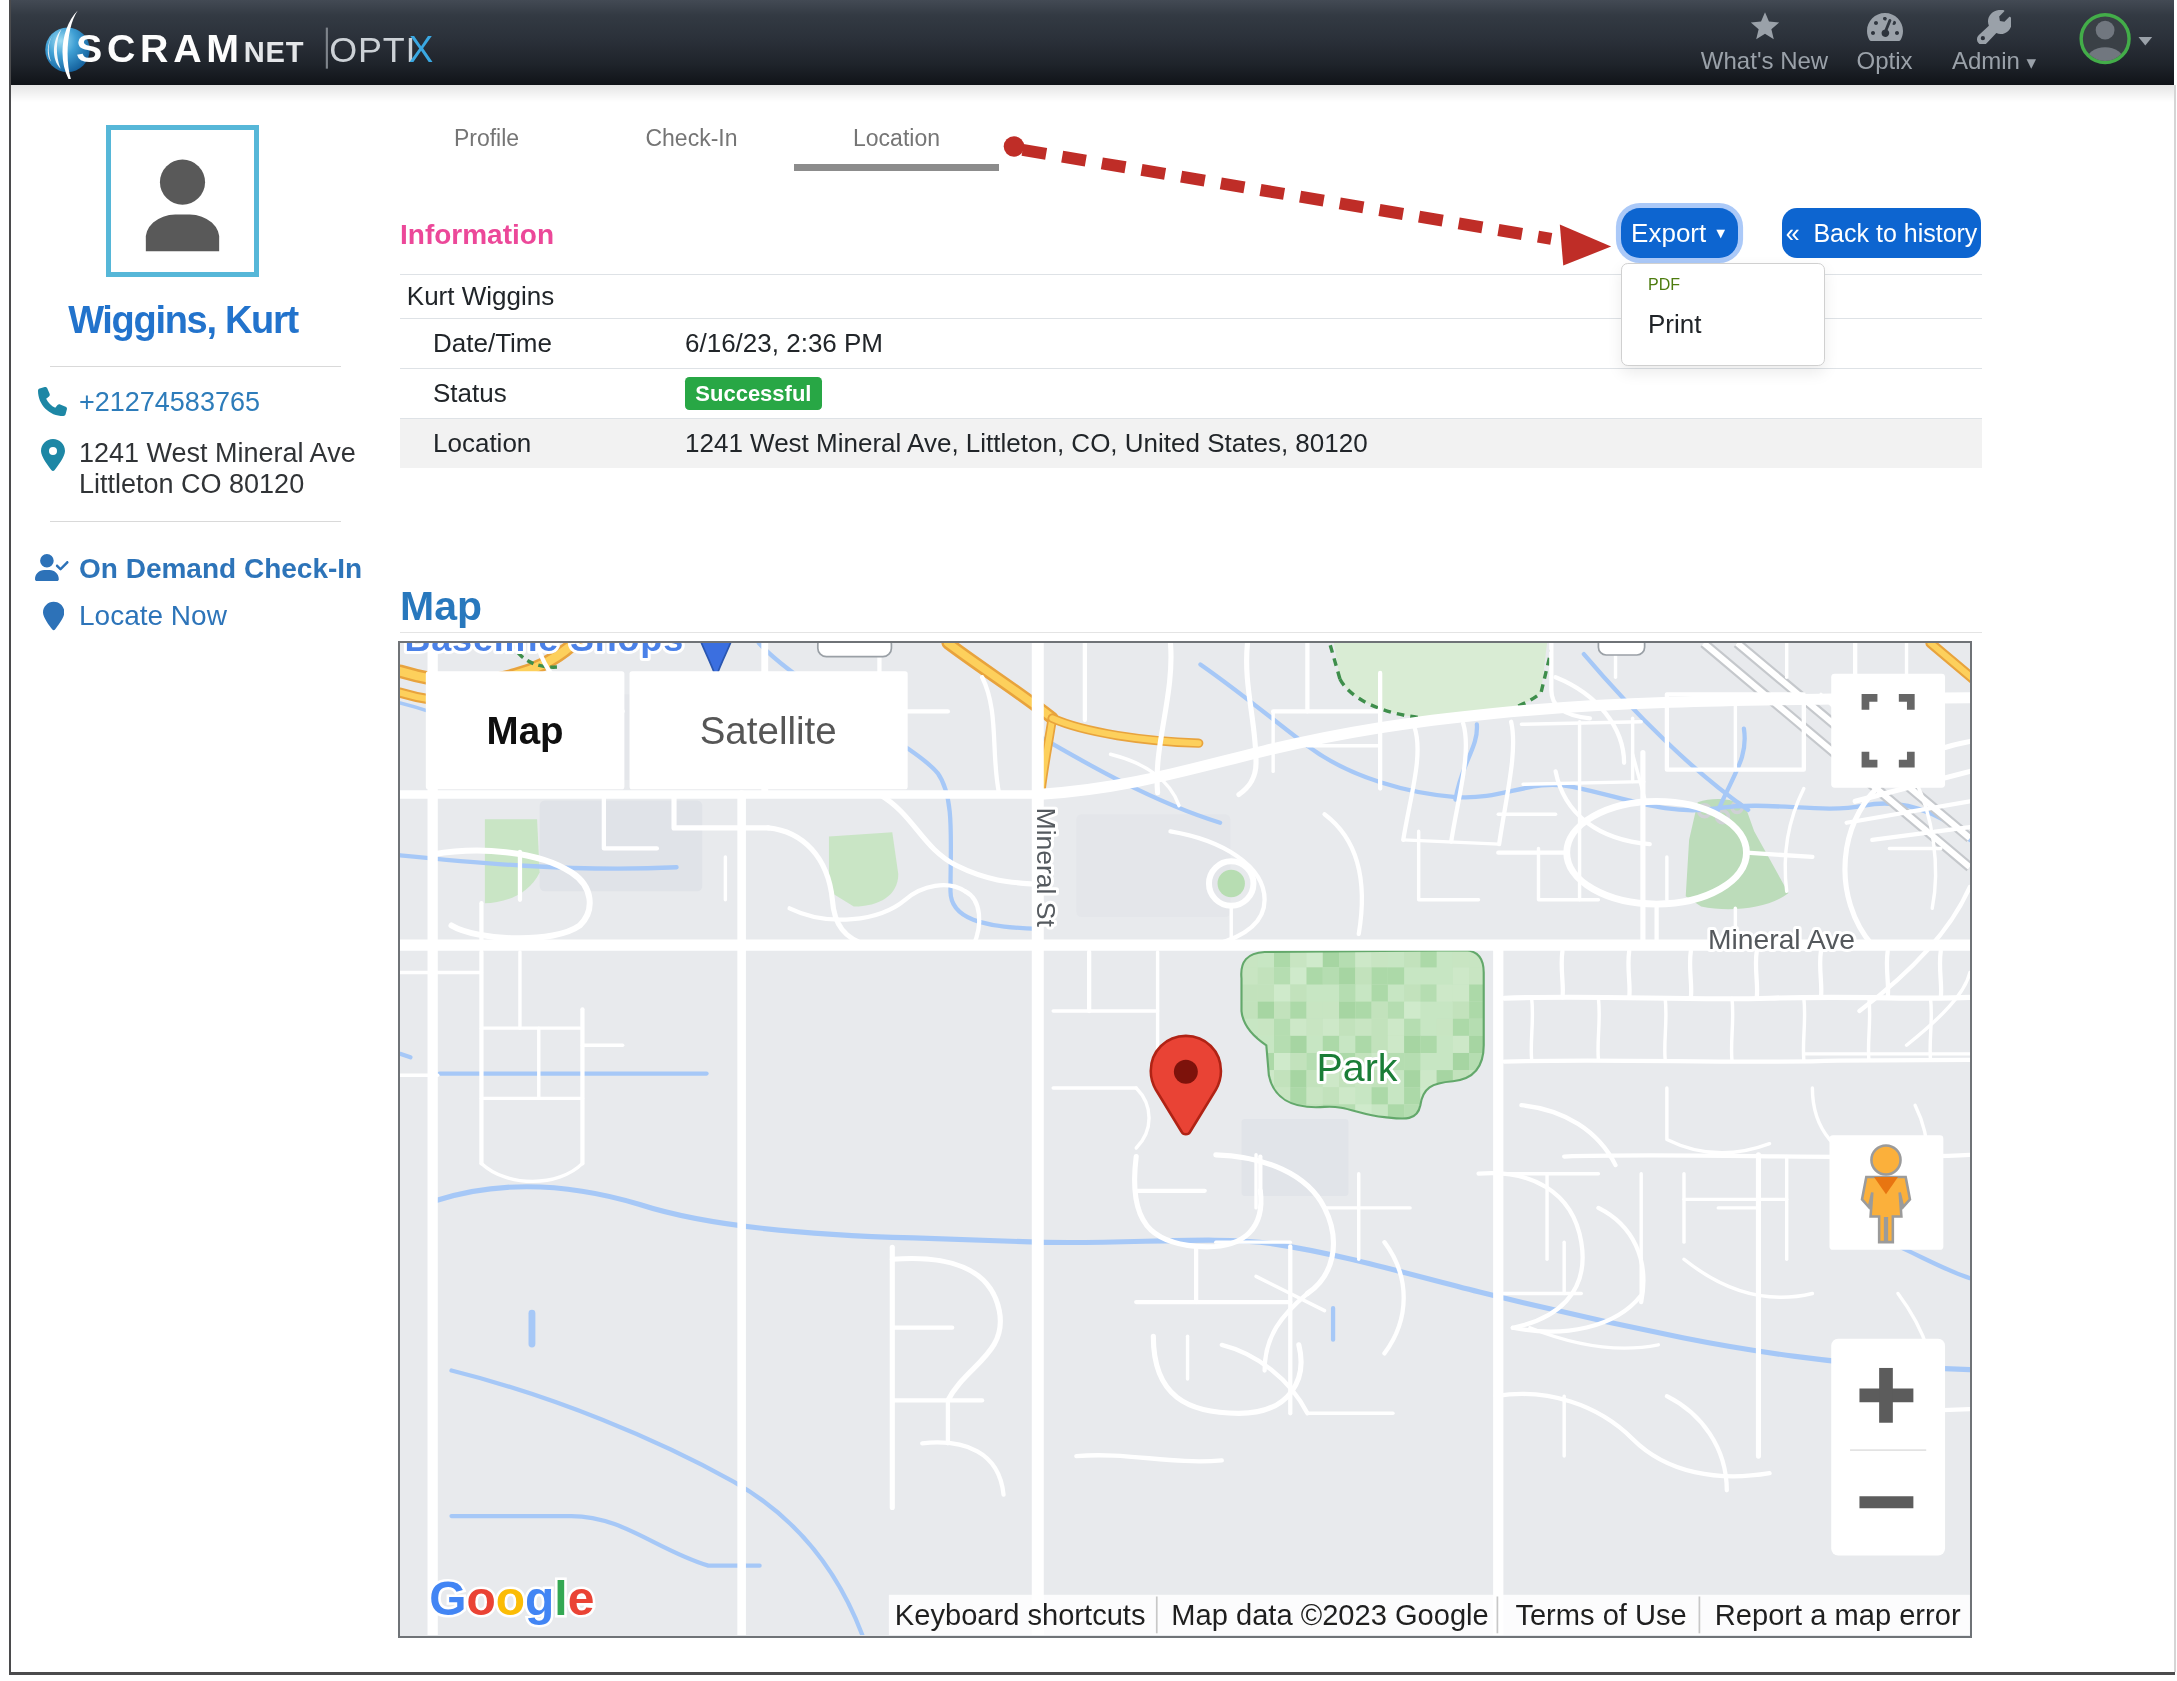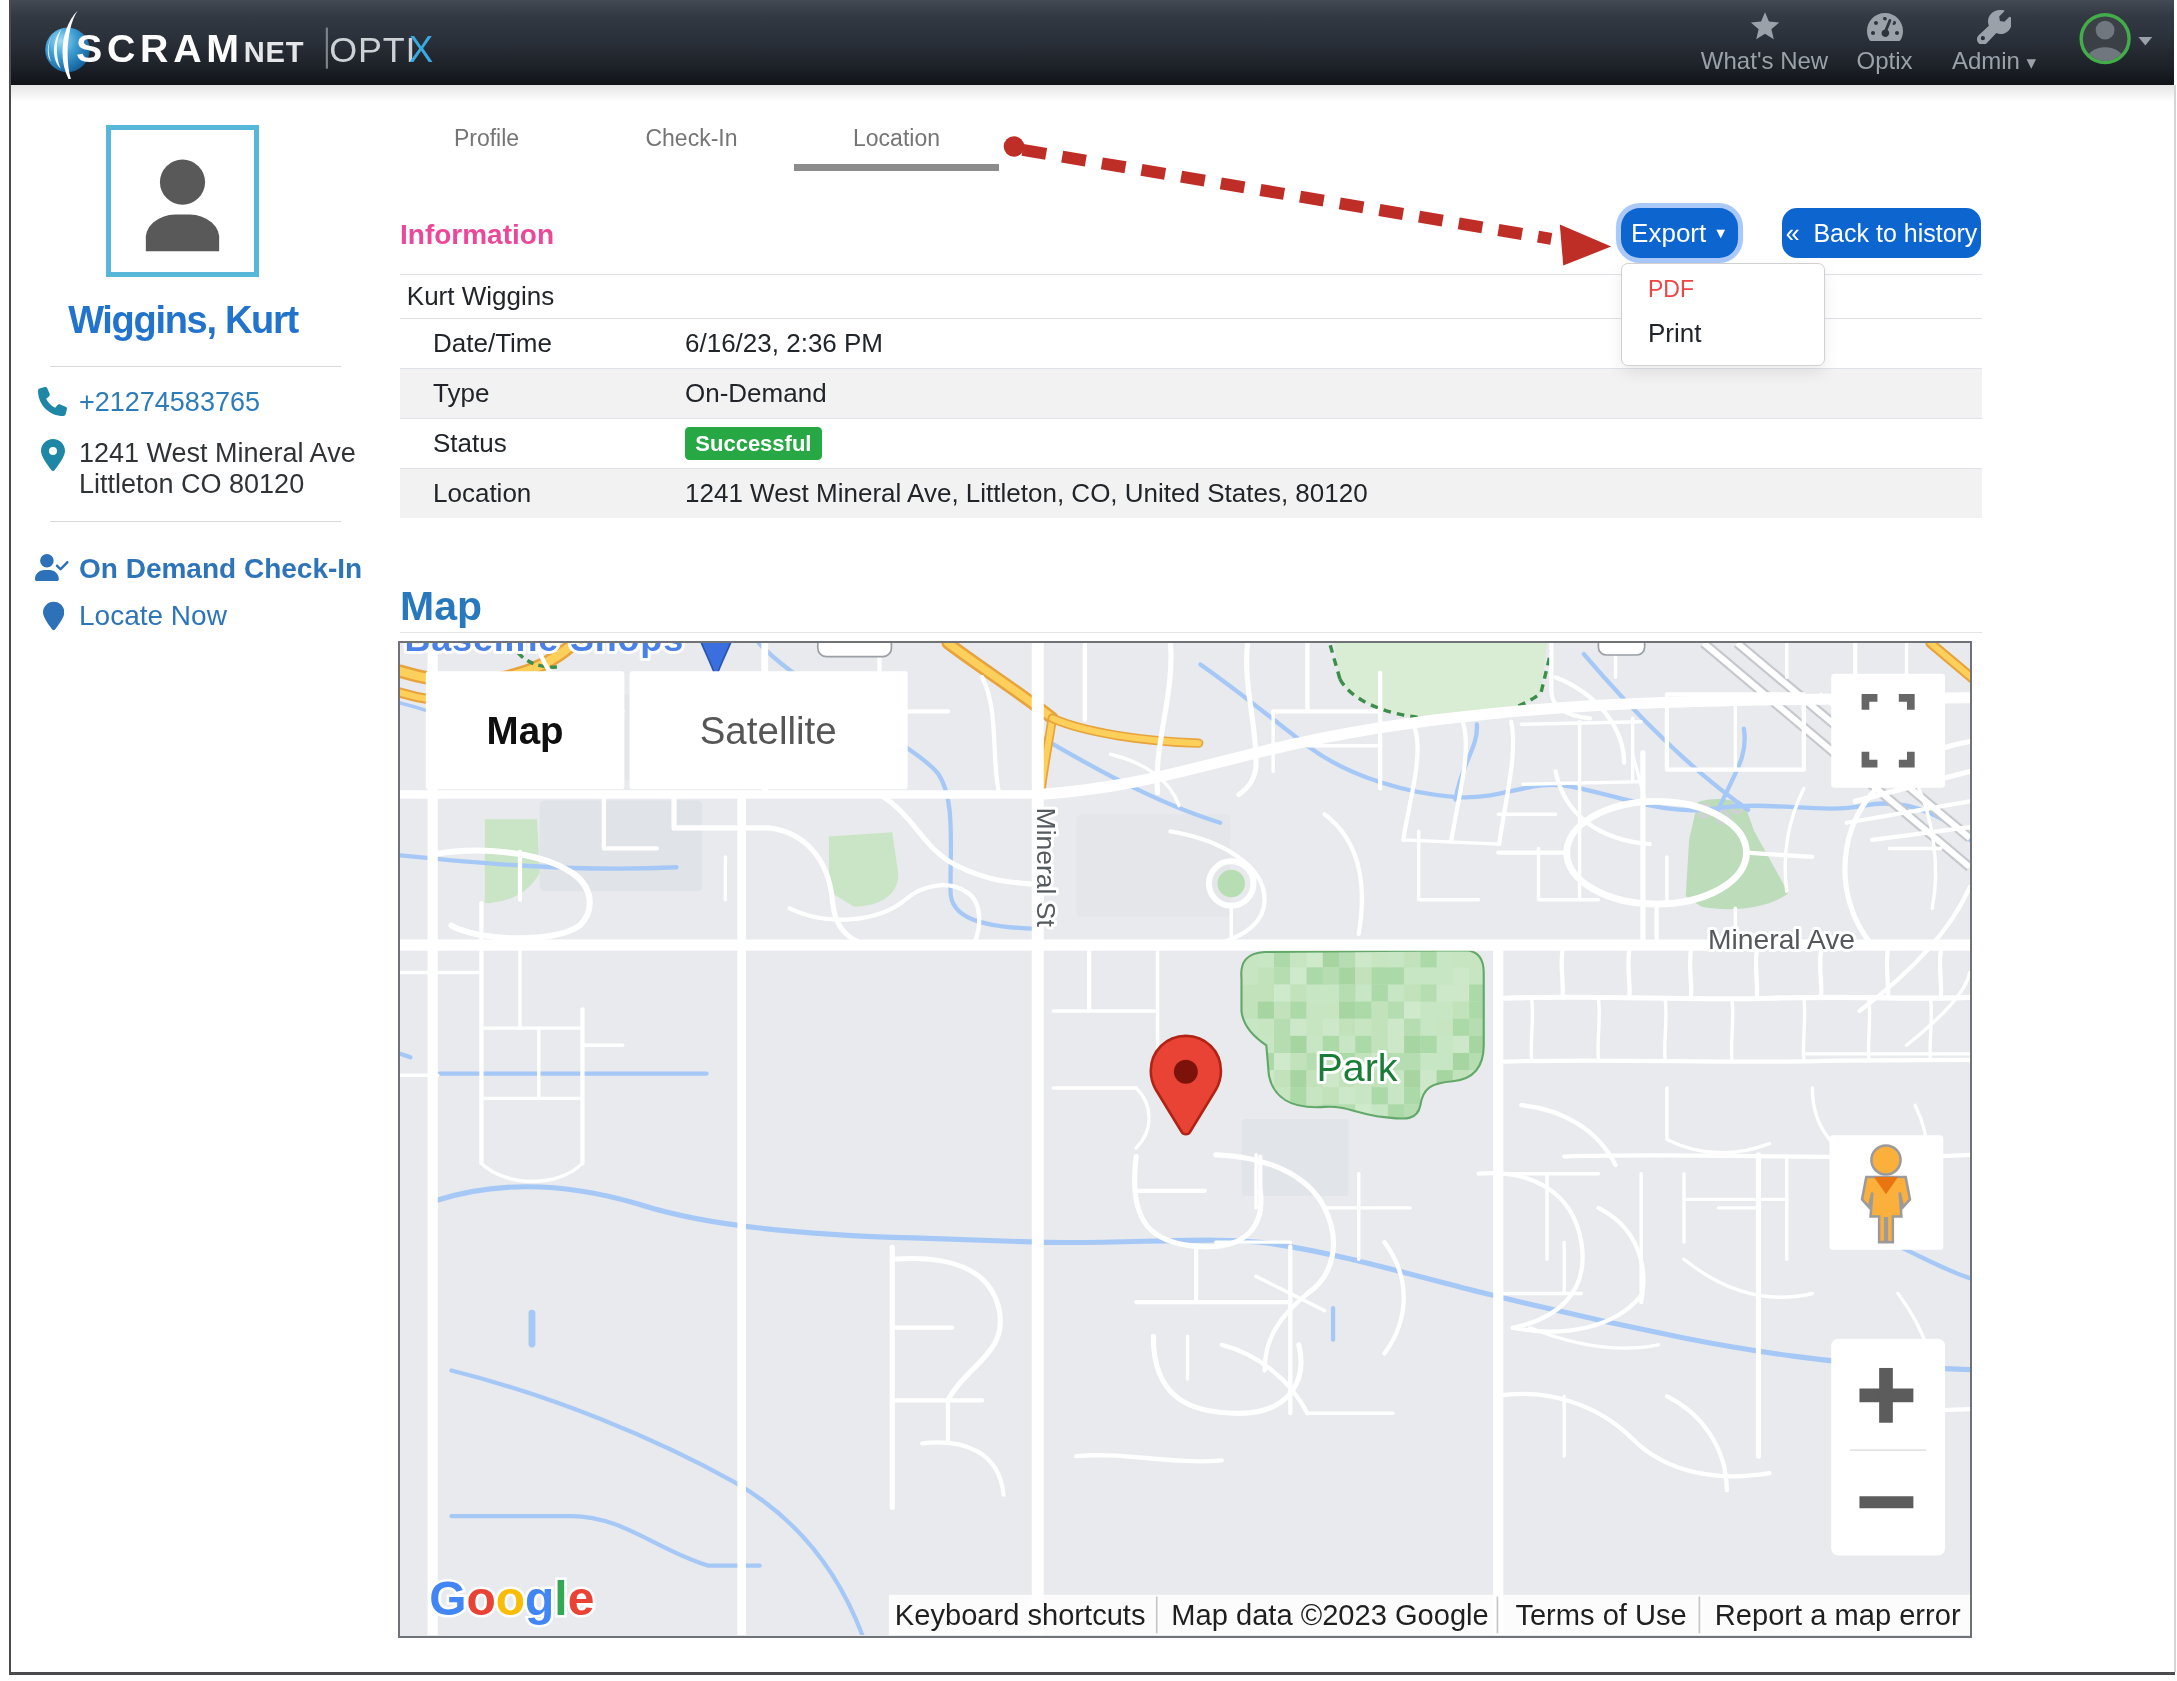--- a/index.html
+++ b/index.html
@@ -131,39 +131,35 @@
   </svg>
 
   <div class="abs" style="left:400px;top:219px;font-size:28px;font-weight:bold;color:#ec4899;">Information</div>
 
   <div class="abs" style="left:400px;top:274px;width:1582px;">
     <div style="height:44px;border-top:0.9px solid #dee2e6;font-size:26px;color:#212529;display:flex;align-items:center;padding-left:6.8px;">Kurt Wiggins</div>
     <div style="height:50px;border-top:0.9px solid #dee2e6;font-size:26px;color:#212529;display:flex;align-items:center;">
         <span style="width:285px;padding-left:33px;">Date/Time</span>
         <span>6/16/23, 2:36 PM</span>
       </div>
-    <div style="height:50px;background:#f2f2f2;border-top:0.9px solid #dee2e6;font-size:26px;color:#212529;display:flex;align-items:center;">
-        <span style="width:285px;padding-left:33px;">Type</span>
-        <span>On-Demand</span>
-      </div>
     <div style="height:50px;border-top:0.9px solid #dee2e6;font-size:26px;color:#212529;display:flex;align-items:center;">
         <span style="width:285px;padding-left:33px;">Status</span>
         <span style="background:#28a745;color:#fff;font-weight:bold;font-size:22px;padding:3.4px 10.3px;border-radius:4.3px;">Successful</span>
       </div>
     <div style="height:50px;background:#f2f2f2;border-top:0.9px solid #dee2e6;font-size:26px;color:#212529;display:flex;align-items:center;">
         <span style="width:285px;padding-left:33px;">Location</span>
         <span>1241 West Mineral Ave, Littleton, CO, United States, 80120</span>
       </div>
   </div>
 
   <div class="abs" style="left:1621px;top:208px;width:117px;height:50px;background:#0d65d0;border-radius:19px;box-shadow:0 0 0 5.1px #abc9f8;color:#fff;font-size:26px;display:flex;align-items:center;justify-content:center;">Export&nbsp;<span style="font-size:14.6px;">▼</span></div>
   <div class="abs" style="left:1782px;top:208px;width:199px;height:50px;background:#0d65d0;border-radius:15px;color:#fff;font-size:25px;display:flex;align-items:center;justify-content:center;">«&nbsp;&nbsp;Back to history</div>
 
   <div class="abs" style="left:1621px;top:263px;width:204px;height:103px;background:#fff;border:0.9px solid #d0d0d0;border-radius:6.8px;box-shadow:0 6.8px 15.4px rgba(0,0,0,0.08);z-index:5;">
-    <div style="font-size:23px;color:#ef4444;padding:12px 0 0 26px;">PDF</div>
+    <div style="font-size:16px;color:#4d7c0f;padding:12px 0 0 26px;">PDF</div>
     <div style="font-size:26px;color:#212529;padding:15.4px 0 0 26px;">Print</div>
   </div>
 
   <div class="abs" style="left:400px;top:583px;font-size:41px;font-weight:bold;color:#2878bd;">Map</div>
   <div class="abs" style="left:400px;top:632px;width:1582px;height:0.9px;background:#e4e4e4;"></div>
 
   <div class="abs" id="mapbox" style="left:398px;top:641px;width:1574px;height:997px;border:2.6px solid #6f7377;background:#e8eaed;overflow:hidden;">
 
 <svg width="1570" height="992" viewBox="0 0 1834 1159" style="position:absolute;left:0;top:0;">
 <rect x="0" y="0" width="1834" height="1159" fill="#e8eaed"></rect>

